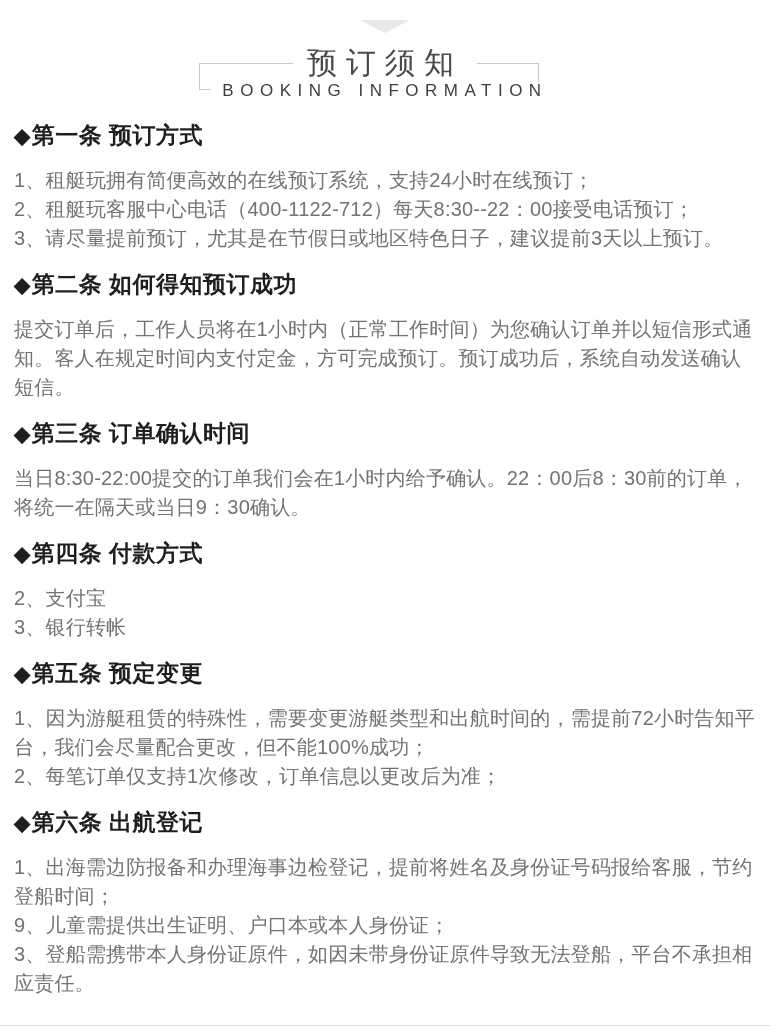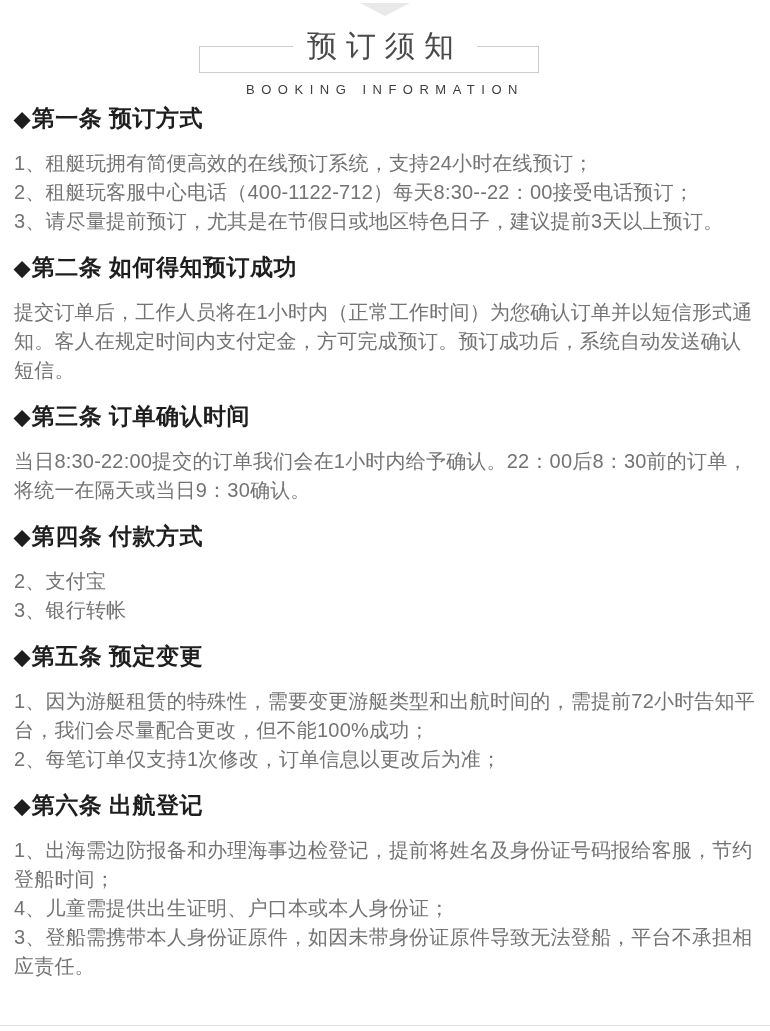--- a/index.html
+++ b/index.html
@@ -9,21 +9,21 @@
   }
   .page {
     position: relative;
     width: 770px;
     height: 1031px;
     margin: 0 auto;
     background: #ffffff;
     overflow: hidden;
     font-family: "Liberation Sans", sans-serif;
     box-sizing: border-box;
-    padding: 0 14px;
+    padding: 17px 14px;
   }
   
   .header {
     position: relative;
     height: 84px;
   }
   .triangle {
     width: 0;
     height: 0;
     margin: 3px auto 0;
@@ -50,26 +50,26 @@
     padding: 0 14px;
     font-size: 30px;
     font-weight: 500;
     line-height: 31px;
     color: #4a4a4a;
     letter-spacing: 9px;
     white-space: nowrap;
   }
   .en-title {
     position: absolute;
-    top: 79px;
+    top: 63px;
     left: 50%;
     transform: translateX(-50%);
     background: #ffffff;
     padding: 0 12px;
-    font-size: 13px;
+    font-size: 17px;
     line-height: 15px;
     color: #3e3e3e;
     letter-spacing: 6.5px;
     white-space: nowrap;
   }
   
   .section-heading {
     margin: 17px 0 16px 0;
     font-size: 23px;
     line-height: 28px;
@@ -146,21 +146,21 @@
     <div class="section-body">
           <p class="para">1、因为游艇租赁的特殊性，需要变更游艇类型和出航时间的，需提前72小时告知平台，我们会尽量配合更改，但不能100%成功；</p>
           <p class="para">2、每笔订单仅支持1次修改，订单信息以更改后为准；</p>
         </div>
   </section>
 
   <section class="section">
     <h2 class="section-heading"><span class="bullet">◆</span><span>第六条 出航登记</span></h2>
     <div class="section-body">
           <p class="para">1、出海需边防报备和办理海事边检登记，提前将姓名及身份证号码报给客服，节约登船时间；</p>
-          <p class="para">4、儿童需提供出生证明、户口本或本人身份证；</p>
+          <p class="para">9、儿童需提供出生证明、户口本或本人身份证；</p>
           <p class="para">3、登船需携带本人身份证原件，如因未带身份证原件导致无法登船，平台不承担相应责任。</p>
         </div>
   </section>
 </div>
 
   <div class="bottom-divider"></div>
 
 </div>
 
 </body></html>

